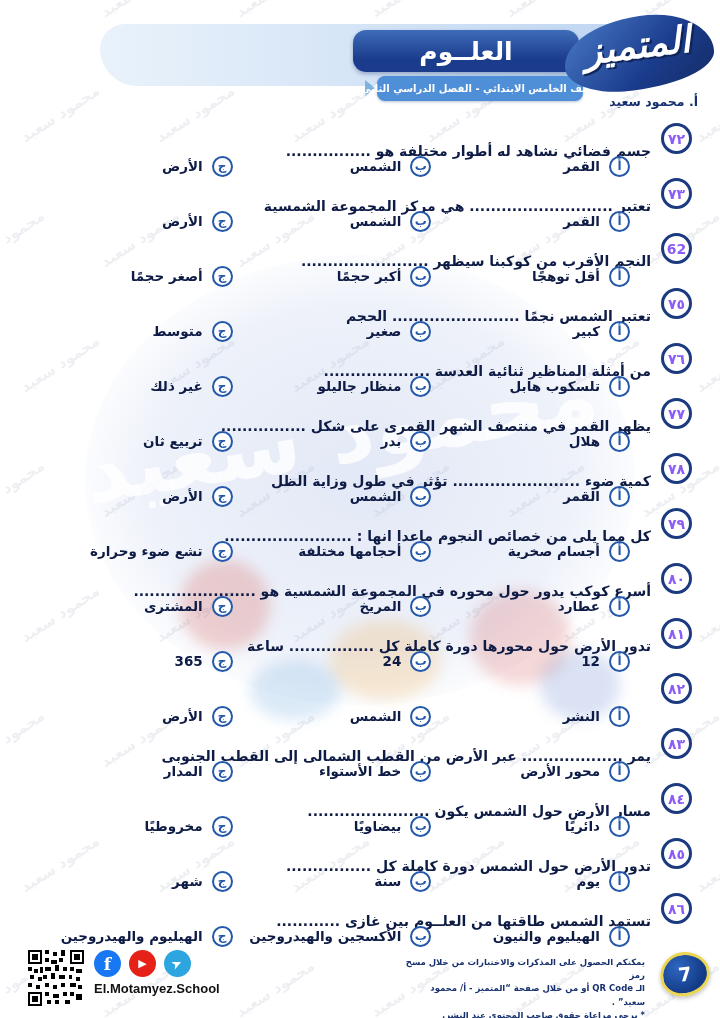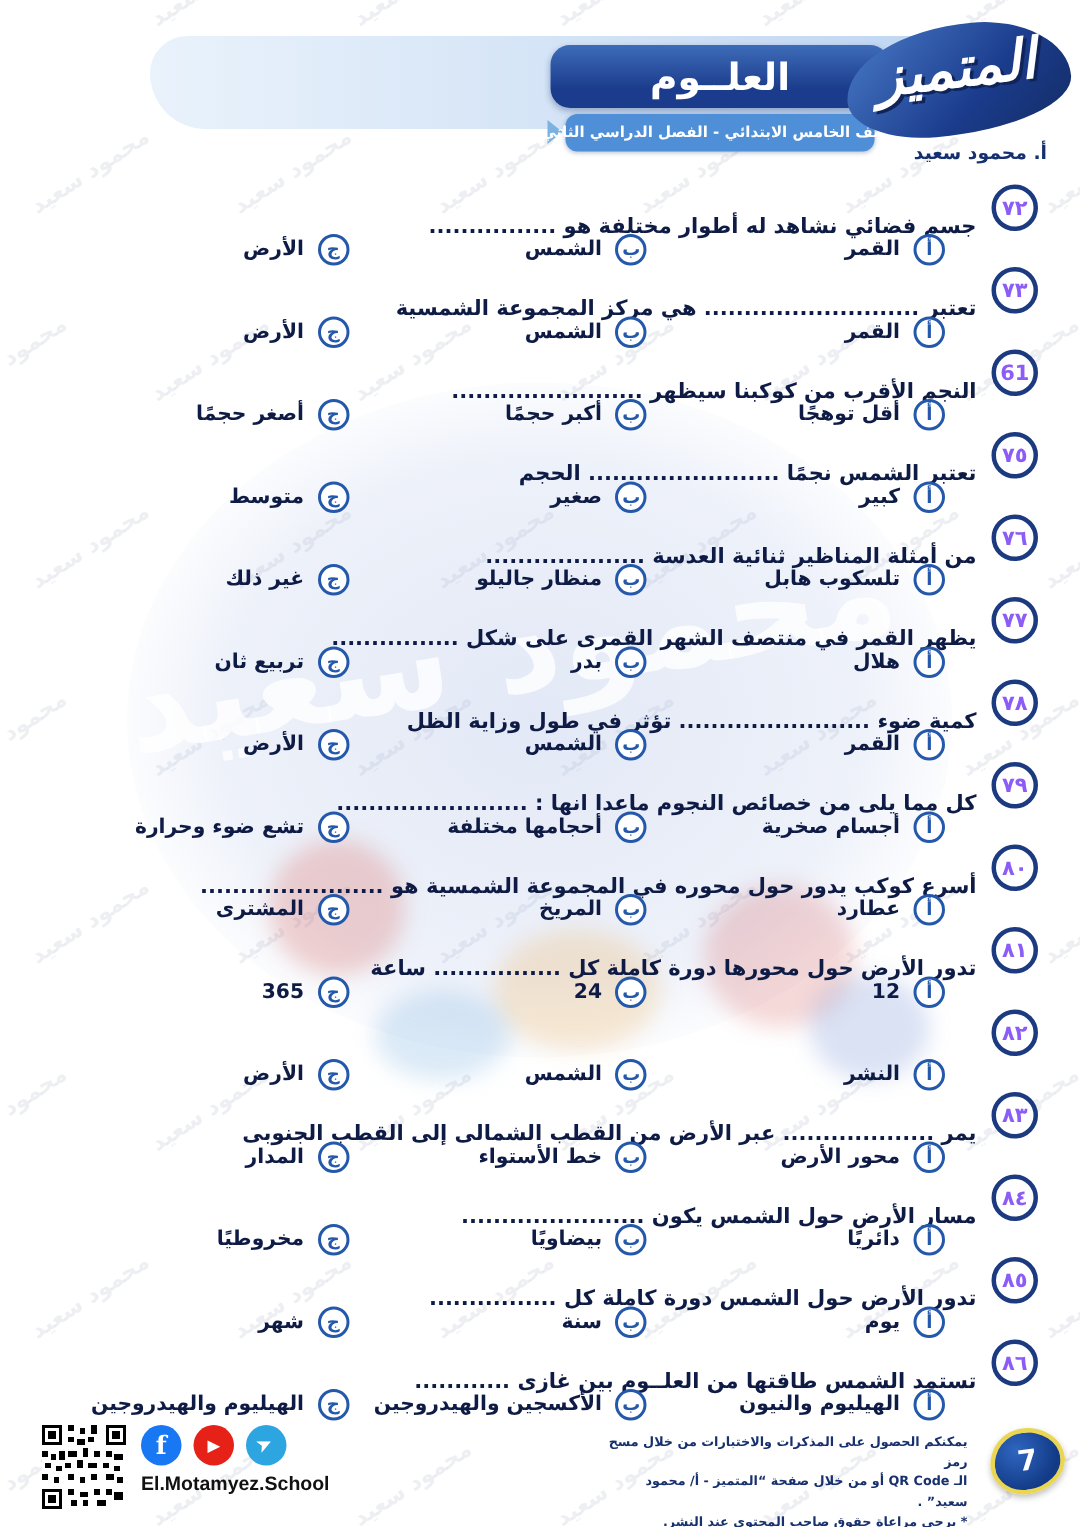--- a/index.html
+++ b/index.html
@@ -37,21 +37,21 @@
   .wm-blob.b5 { left:250px; top:660px; width:90px; height:60px; background:rgba(90,160,220,0.22); }
 
   
   .header { position:relative; height:115px; z-index:2; }
   .header-swoosh {
     position:absolute; right:95px; top:24px; width:525px; height:62px;
     background:linear-gradient(to left, rgba(140,180,230,0.55), rgba(170,205,240,0.25));
     border-radius:40px 10px 40px 60px;
   }
   .subject-banner {
-    position:absolute; right:127px; top:30px; width:226px; height:42px;
+    position:absolute; right:141px; top:30px; width:226px; height:42px;
     background:linear-gradient(180deg,#3e6cb8 0%, #1b3c8c 70%);
     border-radius:13px; display:flex; align-items:center; justify-content:center;
     box-shadow:0 2px 4px rgba(20,50,110,0.35);
   }
   .subject-banner span { color:#ffffff; font-size:25px; font-weight:bold; }
   .grade-banner {
     position:absolute; right:137px; top:76px; width:206px; height:25px;
     background:#4e8fd8; border-radius:8px;
     display:flex; align-items:center; justify-content:center;
     box-shadow:0 1px 3px rgba(20,50,110,0.3);
@@ -266,21 +266,21 @@
 
   <div class="opt">
     <span class="opt-marker">ج</span>
     <span class="opt-label">الأرض</span>
   </div>
 </div>
   </div>
 
   <div class="question">
     <div class="q-line">
-      <span class="q-num">61</span>
+      <span class="q-num">62</span>
       <span class="q-text">النجم الأقرب من كوكبنا سيظهر ........................</span>
     </div>
     <div class="opts">
   <div class="opt">
     <span class="opt-marker">أ</span>
     <span class="opt-label">أقل توهجًا</span>
   </div>
 
   <div class="opt">
     <span class="opt-marker">ب</span>

